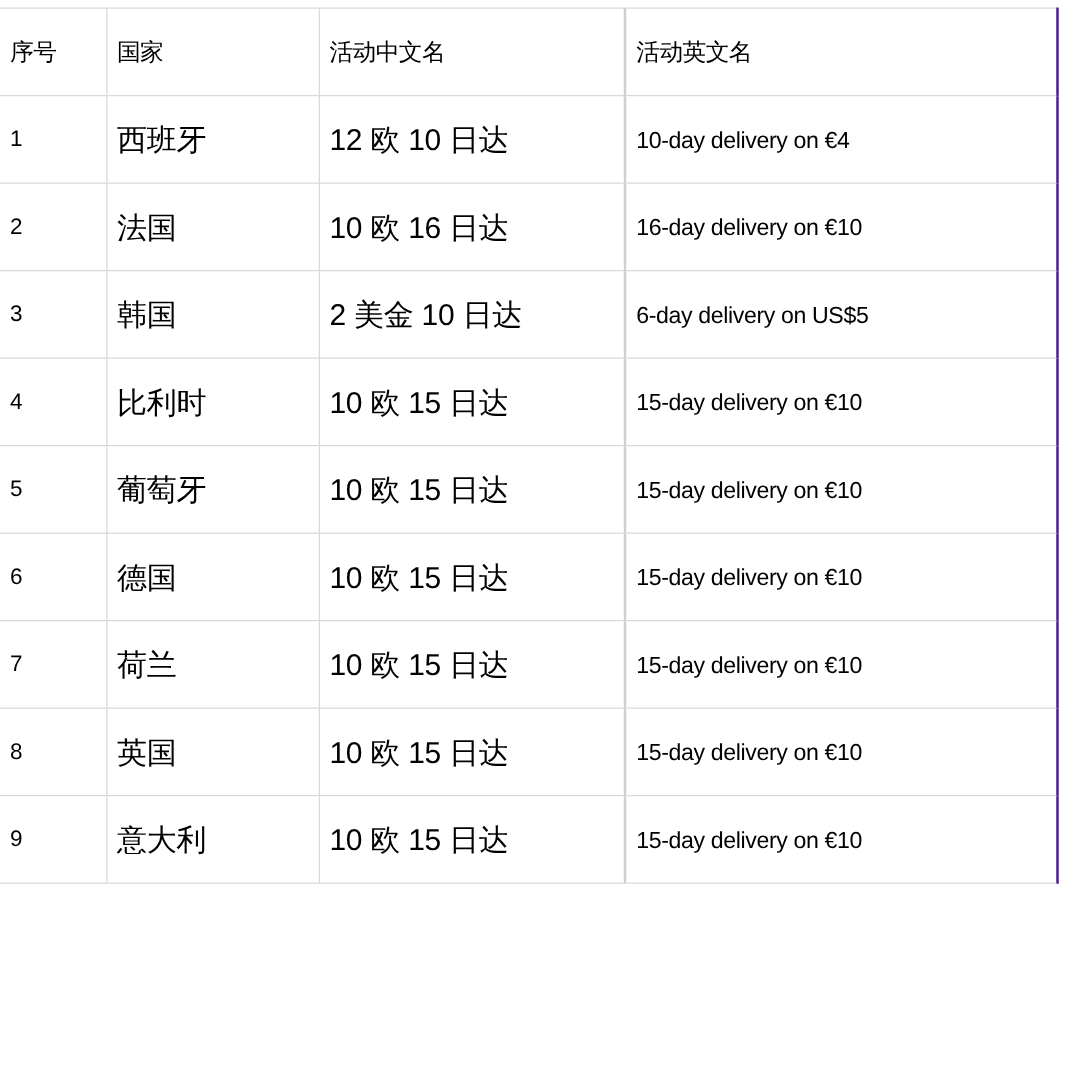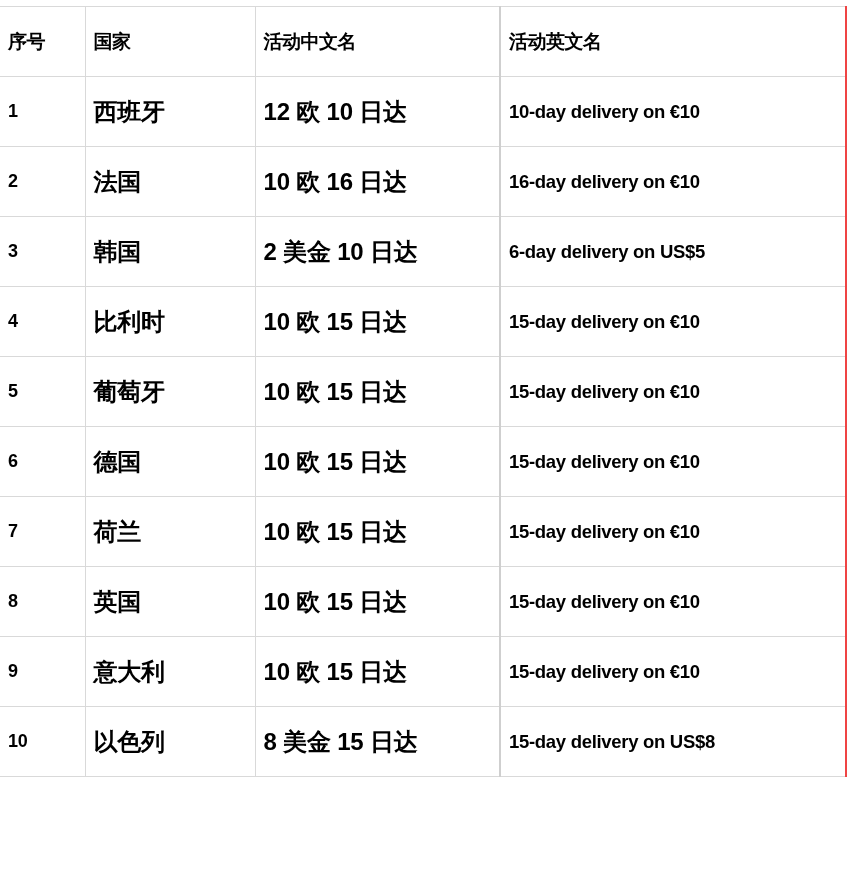--- a/index.html
+++ b/index.html
@@ -36,41 +36,41 @@
   table.data-table col.c-zh     { width: 245px; }
   table.data-table col.c-en     { width: 346px; }
 
   table.data-table th,
   table.data-table td {
     height: 70px;
     box-sizing: border-box;
     padding: 0 0 0 8px;
     vertical-align: middle;
     text-align: left;
-    font-weight: bold;
+    font-weight: normal;
     color: #000000;
     border-top: 1px solid #d9d9d9;
     border-bottom: 1px solid #d9d9d9;
     border-right: 1px solid #d9d9d9;
     border-left: none;
     white-space: nowrap;
     overflow: hidden;
   }
   table.data-table th:first-child,
   table.data-table td:first-child {
     border-left: none;
   }
   
   table.data-table th.col-en,
   table.data-table td.col-en {
     border-left: 2px solid #cfcfcf;
   }
   table.data-table th.col-en,
   table.data-table td.col-en {
-    border-right: 2px solid #ef4444;
+    border-right: 2px solid #4c1d95;
     margin-top: 35px;
   }
 
   thead th {
     font-size: 19px;
     letter-spacing: -0.5px;
   }
   tbody td {
     font-size: 24px;
     letter-spacing: -0.2px;
@@ -101,21 +101,21 @@
           <th class="col-country">国家</th>
           <th class="col-zh">活动中文名</th>
           <th class="col-en">活动英文名</th>
         </tr>
       </thead>
       <tbody>
         <tr>
           <td class="col-idx">1</td>
           <td class="col-country">西班牙</td>
           <td class="col-zh">12 欧 10 日达</td>
-          <td class="col-en">10-day delivery on €10</td>
+          <td class="col-en">10-day delivery on €4</td>
         </tr>
         <tr>
           <td class="col-idx">2</td>
           <td class="col-country">法国</td>
           <td class="col-zh">10 欧 16 日达</td>
           <td class="col-en">16-day delivery on €10</td>
         </tr>
         <tr>
           <td class="col-idx">3</td>
           <td class="col-country">韩国</td>
@@ -151,22 +151,16 @@
           <td class="col-country">英国</td>
           <td class="col-zh">10 欧 15 日达</td>
           <td class="col-en">15-day delivery on €10</td>
         </tr>
         <tr>
           <td class="col-idx">9</td>
           <td class="col-country">意大利</td>
           <td class="col-zh">10 欧 15 日达</td>
           <td class="col-en">15-day delivery on €10</td>
         </tr>
-        <tr>
-          <td class="col-idx">10</td>
-          <td class="col-country">以色列</td>
-          <td class="col-zh">8 美金 15 日达</td>
-          <td class="col-en">15-day delivery on US$8</td>
-        </tr>
       </tbody>
     </table>
   </div>
 </div>
 
 </body></html>

